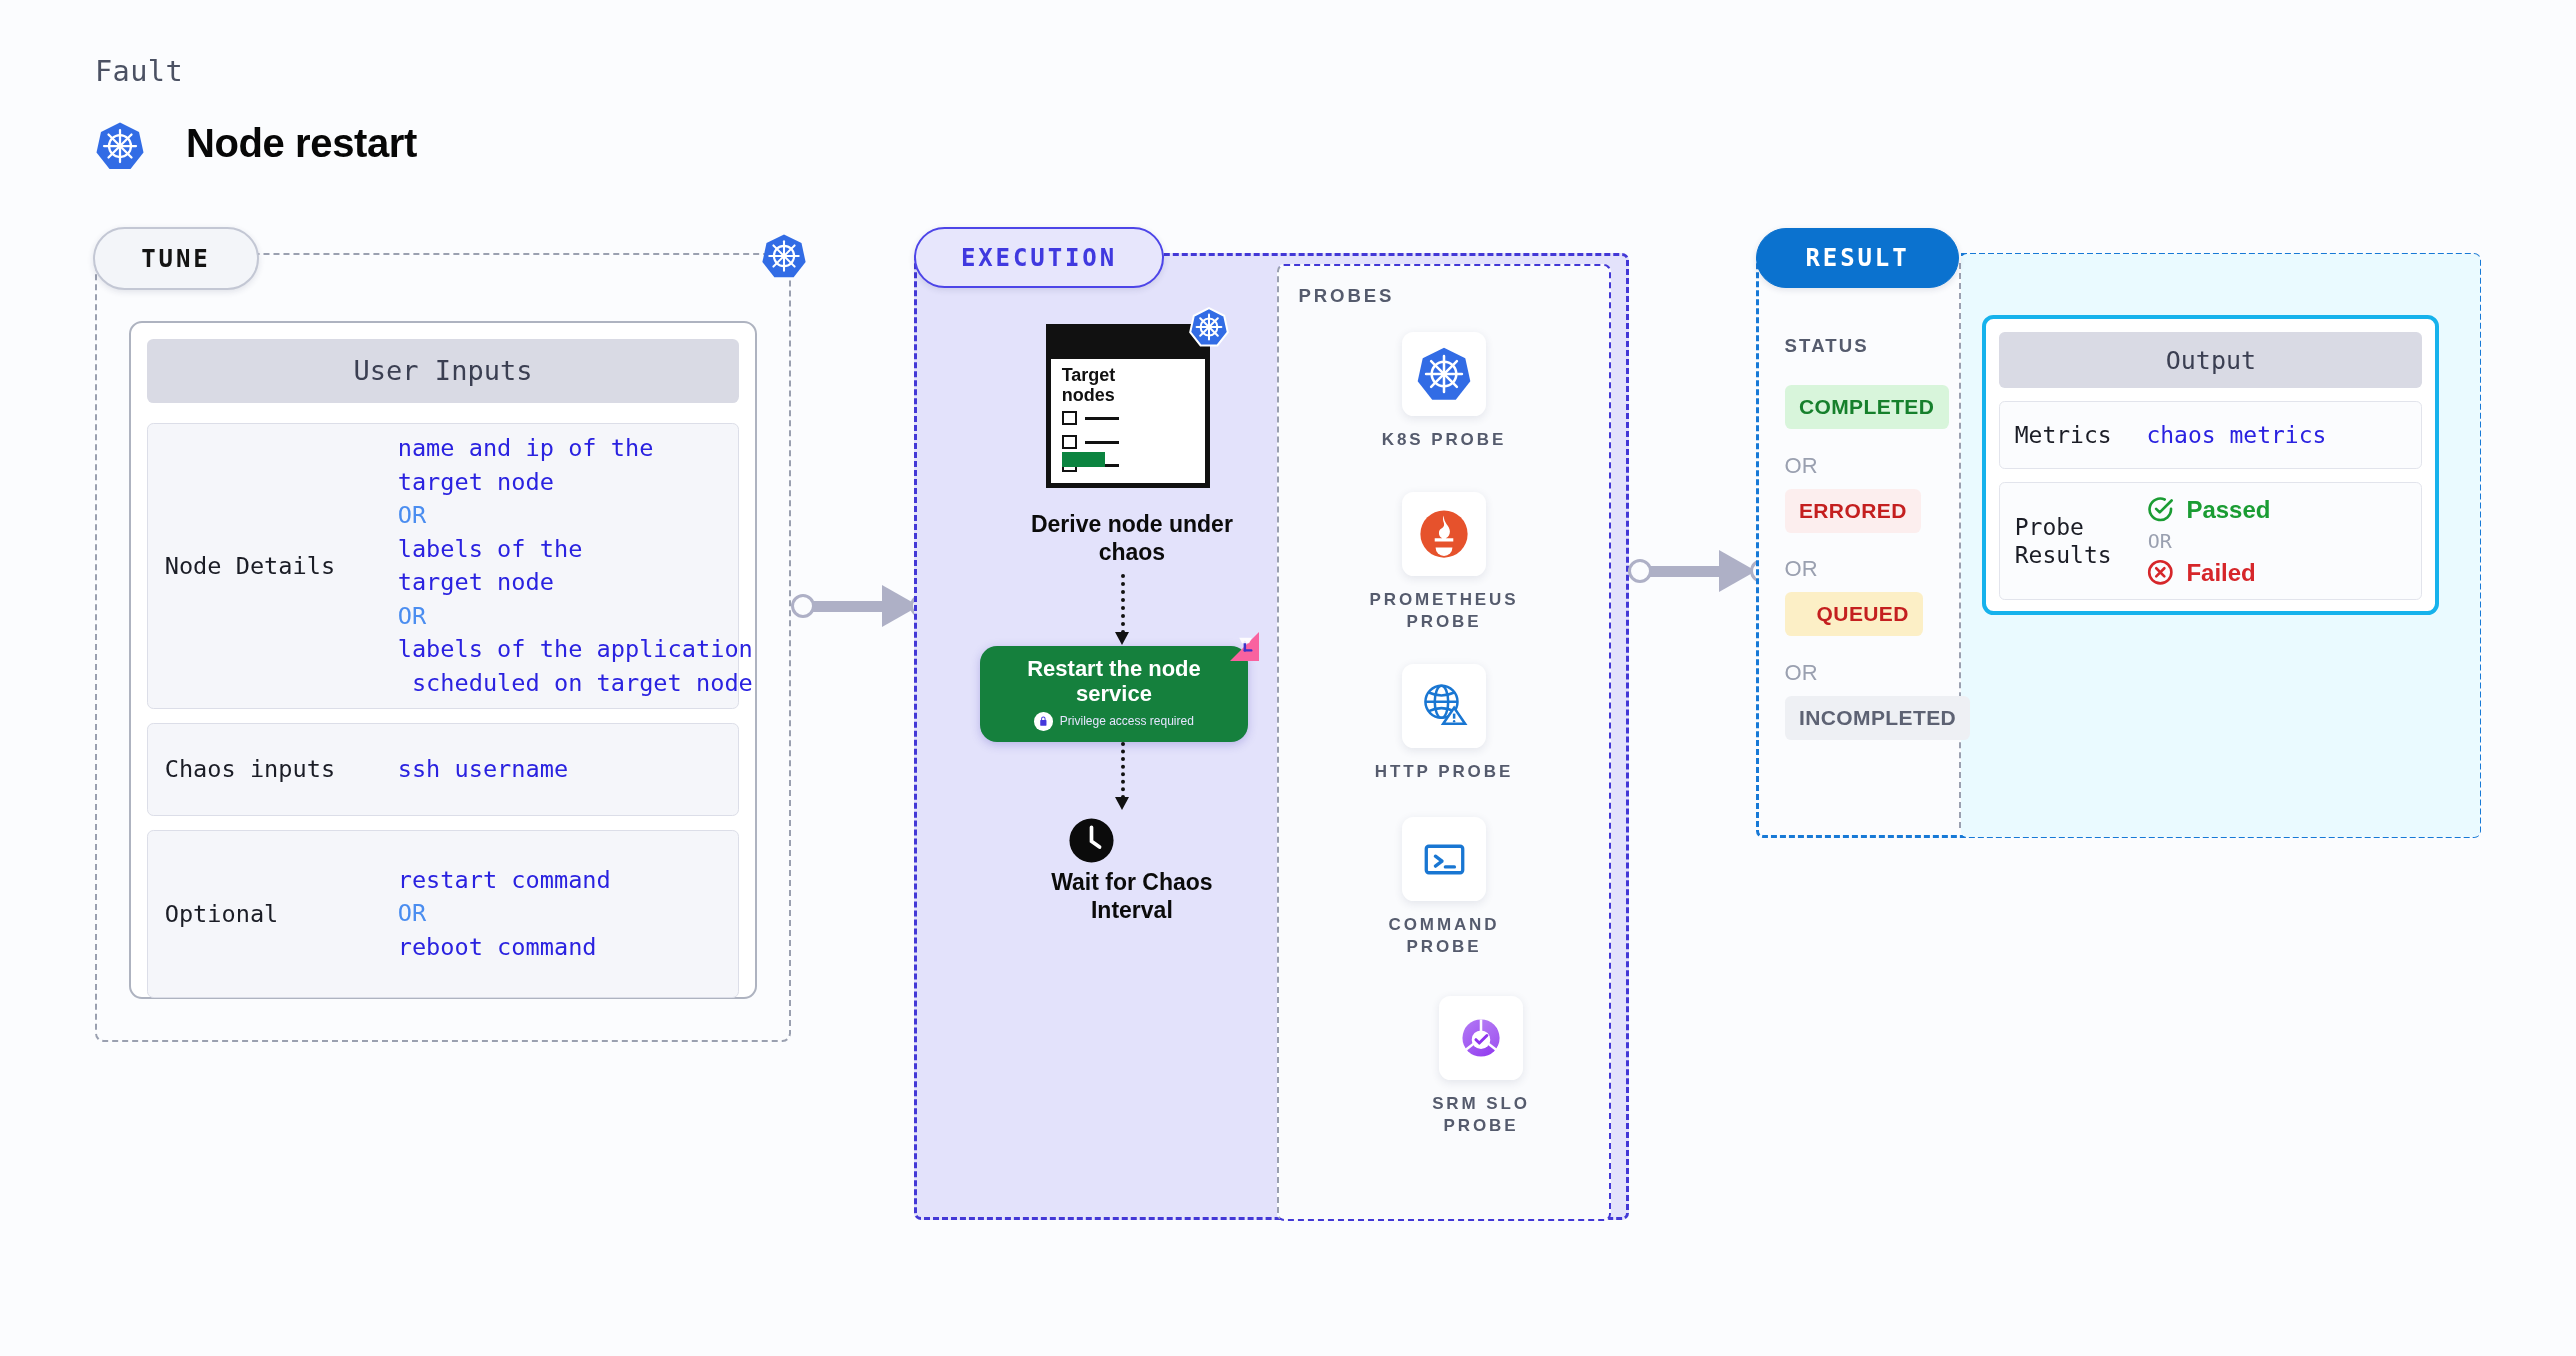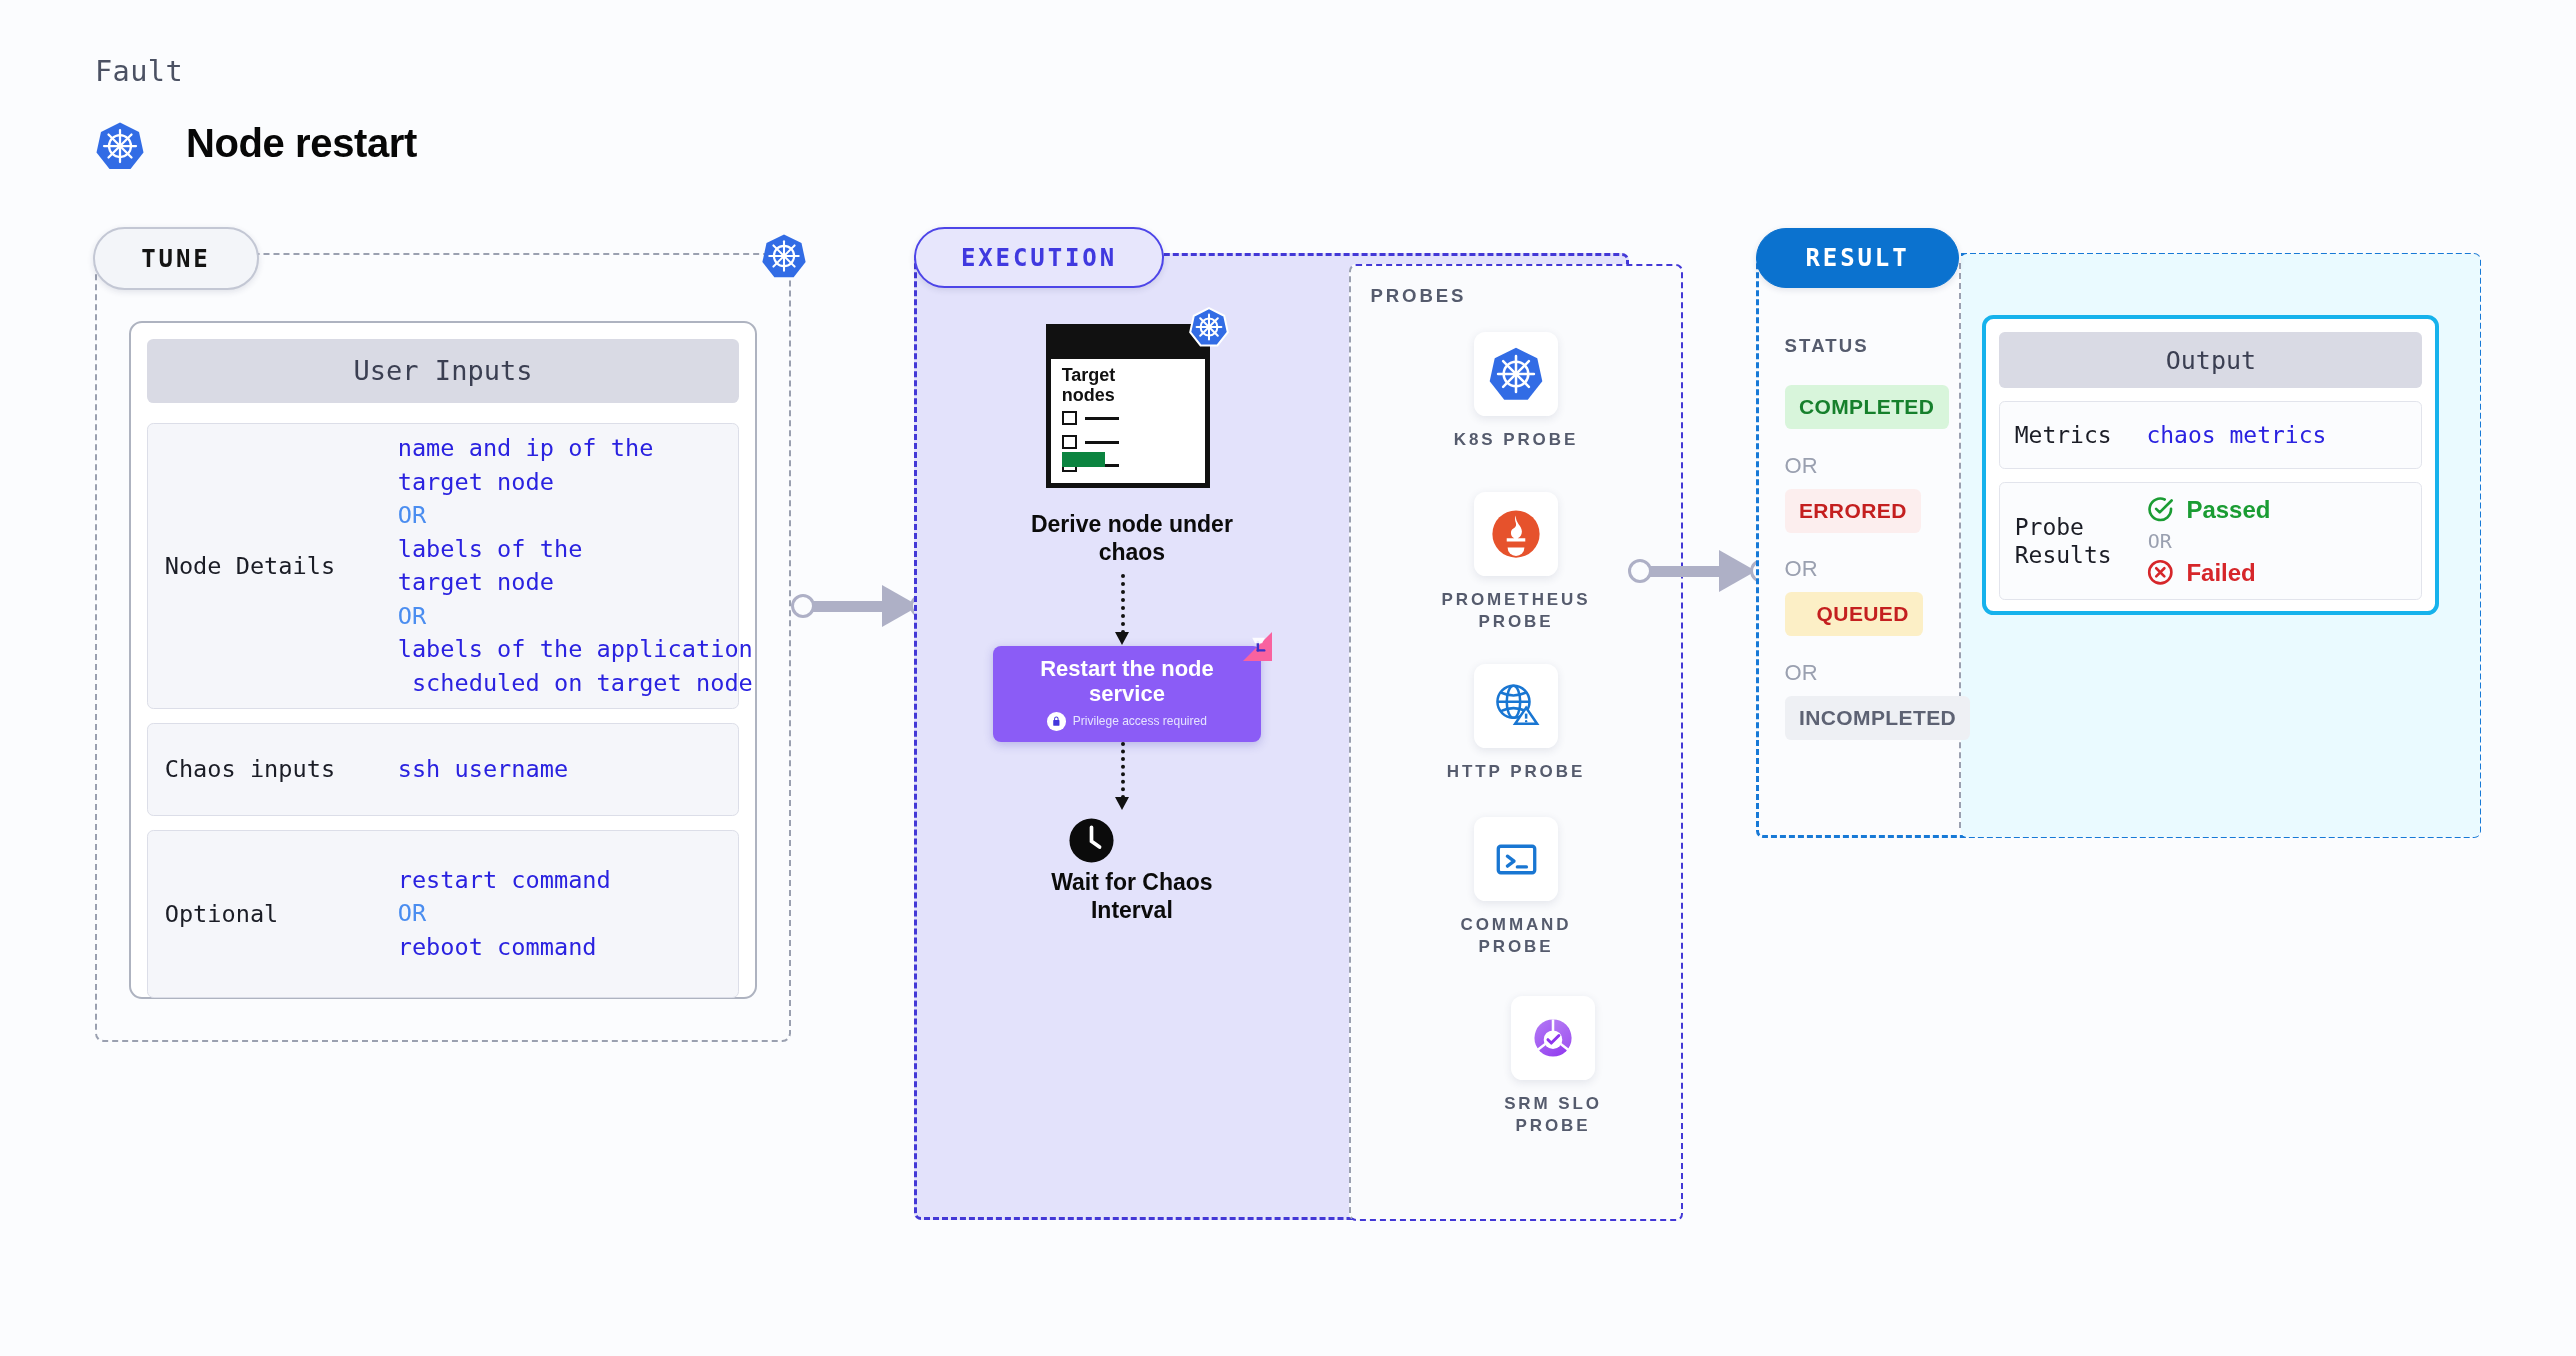--- a/index.html
+++ b/index.html
@@ -110,21 +110,21 @@
   #exec-panel { left: 914px; top: 253px; width: 715px; height: 967px; }
   #exec-frame {
     border: 3.6px dashed #4338d6; border-radius: 7.1px;
     background: #e3e2fb;
   }
   #exec-pill {
     left: 0px; top: -26px; width: 250px; height: 61px;
     background: #e7e6fc; border: 2.9px solid #4d45e8; color: #4039df;
     font-size: 24px;
   }
-  #probes-panel { left: 1349px; top: 264px; width: 334px; height: 957px; padding-left: 48px; }
+  #probes-panel { left: 1277px; top: 264px; width: 334px; height: 957px; padding-left: 48px; }
   #probes-frame {
     border: 2.1px dashed #9aa0b0; border-right: 2.9px dashed #4338d6;
     border-top: 2.9px dashed #4338d6; border-bottom: 2.9px dashed #4338d6;
     border-radius: 7.1px; background: #fafbfd;
   }
 
   #exec-inner { position: absolute; left: 0; top: 0; width: 436px; height: 100%; }
 
   #target-doc { position: absolute; left: 132px; top: 71px; width: 164px; height: 164px; }
   #doc-box {
@@ -155,22 +155,22 @@
   }
   .dotted-arrow .tip {
     position: absolute; left: -5.7px; bottom: 0; width: 0; height: 0;
     border-left: 7.9px solid transparent; border-right: 7.9px solid transparent;
     border-top: 13px solid #111111;
   }
   #arrow-a { left: 207px; top: 321px; height: 71px; }
   #arrow-b { left: 207px; top: 489px; height: 68px; }
 
   #restart-box {
-    position: absolute; left: 79px; top: 393px; width: 268px; height: 96px;
-    background: #8b5cf6; border-radius: 8px;
+    position: absolute; left: 66px; top: 393px; width: 268px; height: 96px;
+    background: #15803d; border-radius: 17px;
     display: flex; flex-direction: column; align-items: center; justify-content: center;
     box-shadow: 0 2.9px 10px rgba(60,50,180,.25);
   }
   #restart-title {
     color: #ffffff; font-size: 22px; font-weight: 700; text-align: center;
     line-height: 1.12; padding: 0 13px;
   }
   #restart-sub {
     display: flex; align-items: center; gap: 7.1px; margin-top: 5.7px;
     color: #e6e4ff; font-size: 12px; font-weight: 500;

